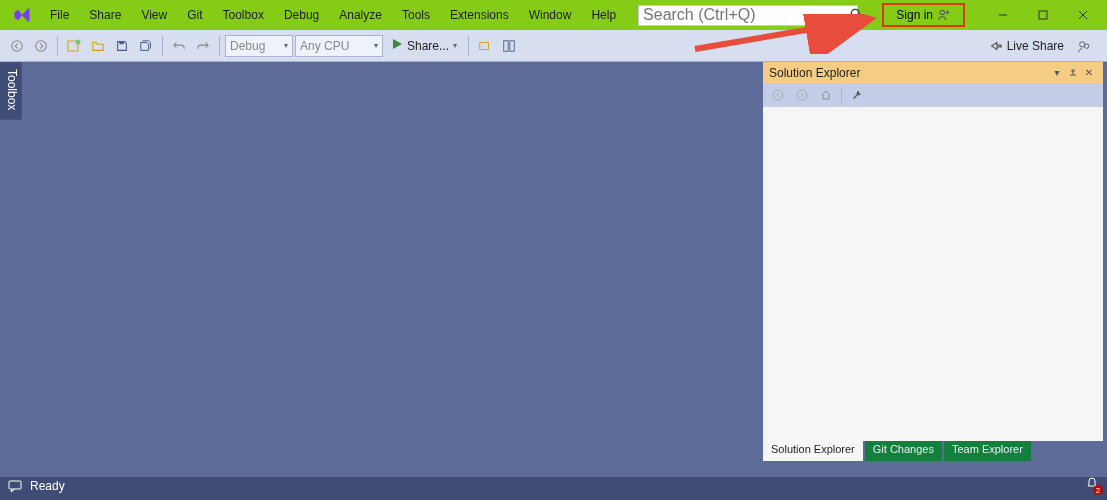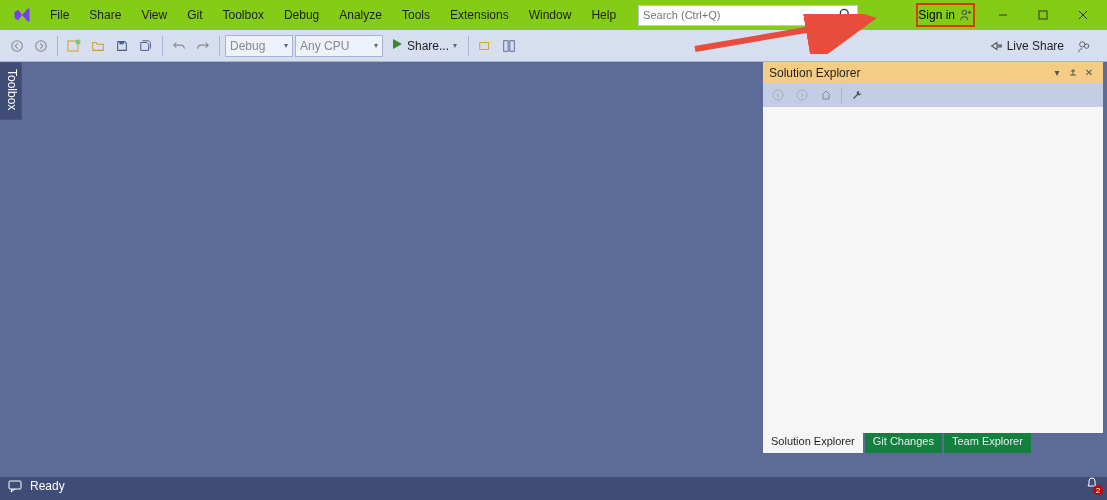--- a/index.html
+++ b/index.html
@@ -4,45 +4,45 @@
 <style>
 * { margin: 0; padding: 0; box-sizing: border-box; font-family: "Segoe UI", Tahoma, sans-serif; font-size: 12px; }
 body { width: 1107px; height: 500px; background: #5d6b99; display: flex; flex-direction: column; overflow: hidden; position: relative; }
 
 
 .menubar { height: 30px; background: #84cc16; display: flex; align-items: center; padding: 0 4px; }
 .logo { width: 24px; height: 24px; display: flex; align-items: center; justify-content: center; margin: 0 6px; }
 .logo svg { width: 18px; height: 18px; }
 .menu-item { padding: 4px 10px; cursor: pointer; color: #1e1e1e; }
 .search-box { margin-left: 12px; display: flex; align-items: center; background: #fff; border: 1px solid #c0c8dc; height: 21px; width: 220px; padding: 0 4px; }
-.search-box input { border: none; outline: none; flex: 1; font-size: 11px; background: transparent; }
+.search-box input { border: none; outline: none; flex: 1; font-size: 16px; background: transparent; }
 .search-box .sicon { width: 14px; height: 14px; color: #444; }
 .menubar-spacer { flex: 1; }
-.signin-box { display: flex; align-items: center; gap: 4px; padding: 3px 0; border: 2px solid #d83b01; margin-right: 8px; cursor: pointer; }
+.signin-box { display: flex; align-items: center; gap: 4px; padding: 3px 12px; border: 2px solid #d83b01; margin-right: 18px; cursor: pointer; }
 .winbtns { display: flex; gap: 0; }
 .winbtn { width: 40px; height: 22px; display: flex; align-items: center; justify-content: center; cursor: pointer; color: #333; }
 
 
 .toolbar { height: 32px; background: #d6deef; display: flex; align-items: center; padding: 0 6px; gap: 2px; border-bottom: 1px solid #a8b3d1; }
 .tbtn { height: 22px; min-width: 22px; display: flex; align-items: center; justify-content: center; padding: 0 3px; cursor: pointer; color: #4a5a8a; }
 .tsep { width: 1px; height: 20px; background: #a8b3d1; margin: 0 3px; }
 .tcombo { height: 22px; border: 1px solid #a8b3d1; background: #eef2fa; display: flex; align-items: center; padding: 0 4px; gap: 4px; min-width: 68px; color: #888; font-size: 11px; cursor: pointer; }
 .tcombo .arr { margin-left: auto; font-size: 8px; color: #666; }
 .attach-btn { display: flex; align-items: center; gap: 4px; padding: 0 6px; color: #1e1e1e; }
 .attach-btn .play { color: #388a34; }
 .tool-right { margin-left: auto; display: flex; align-items: center; gap: 13px; padding-right: 10px; }
 .liveshare { display: flex; align-items: center; gap: 4px; color: #1e1e1e; cursor: pointer; }
 
 
 .main { flex: 1; display: flex; position: relative; }
 .left-tab { width: 22px; background: #5d6b99; color: #fff; writing-mode: vertical-rl; text-orientation: mixed; padding: 6px 2px; font-size: 12px; border: 1px solid #4a5680; border-left: none; cursor: pointer; height: 58px; background: #3f4c75; }
 .editor-area { flex: 1; background: #5d6b99; }
 
 
-.solpanel { position: absolute; right: 4px; top: 0; width: 340px; bottom: 24px; display: flex; flex-direction: column; }
+.solpanel { position: absolute; right: 4px; top: 0; width: 340px; bottom: 16px; display: flex; flex-direction: column; }
 .sol-title { height: 21px; background: #f5cc84; display: flex; align-items: center; padding: 0 6px; color: #1e1e1e; font-size: 12px; }
 .sol-title-text { flex: 1; }
 .sol-title-btn { width: 16px; height: 16px; display: flex; align-items: center; justify-content: center; cursor: pointer; color: #555; font-size: 10px; }
 .sol-toolbar { height: 24px; background: #c4cde6; display: flex; align-items: center; padding: 0 4px; gap: 2px; }
 .sol-body { flex: 1; background: #f6f6f6; }
 .sol-tabs { height: 20px; display: flex; background: #5d6b99; }
 .sol-tab { padding: 2px 8px; font-size: 11px; cursor: pointer; }
 .sol-tab.active { background: #f6f6f6; color: #1e1e1e; }
 .sol-tab.inactive { background: #15803d; color: #e6ebf5; margin-left: 2px; }
 

